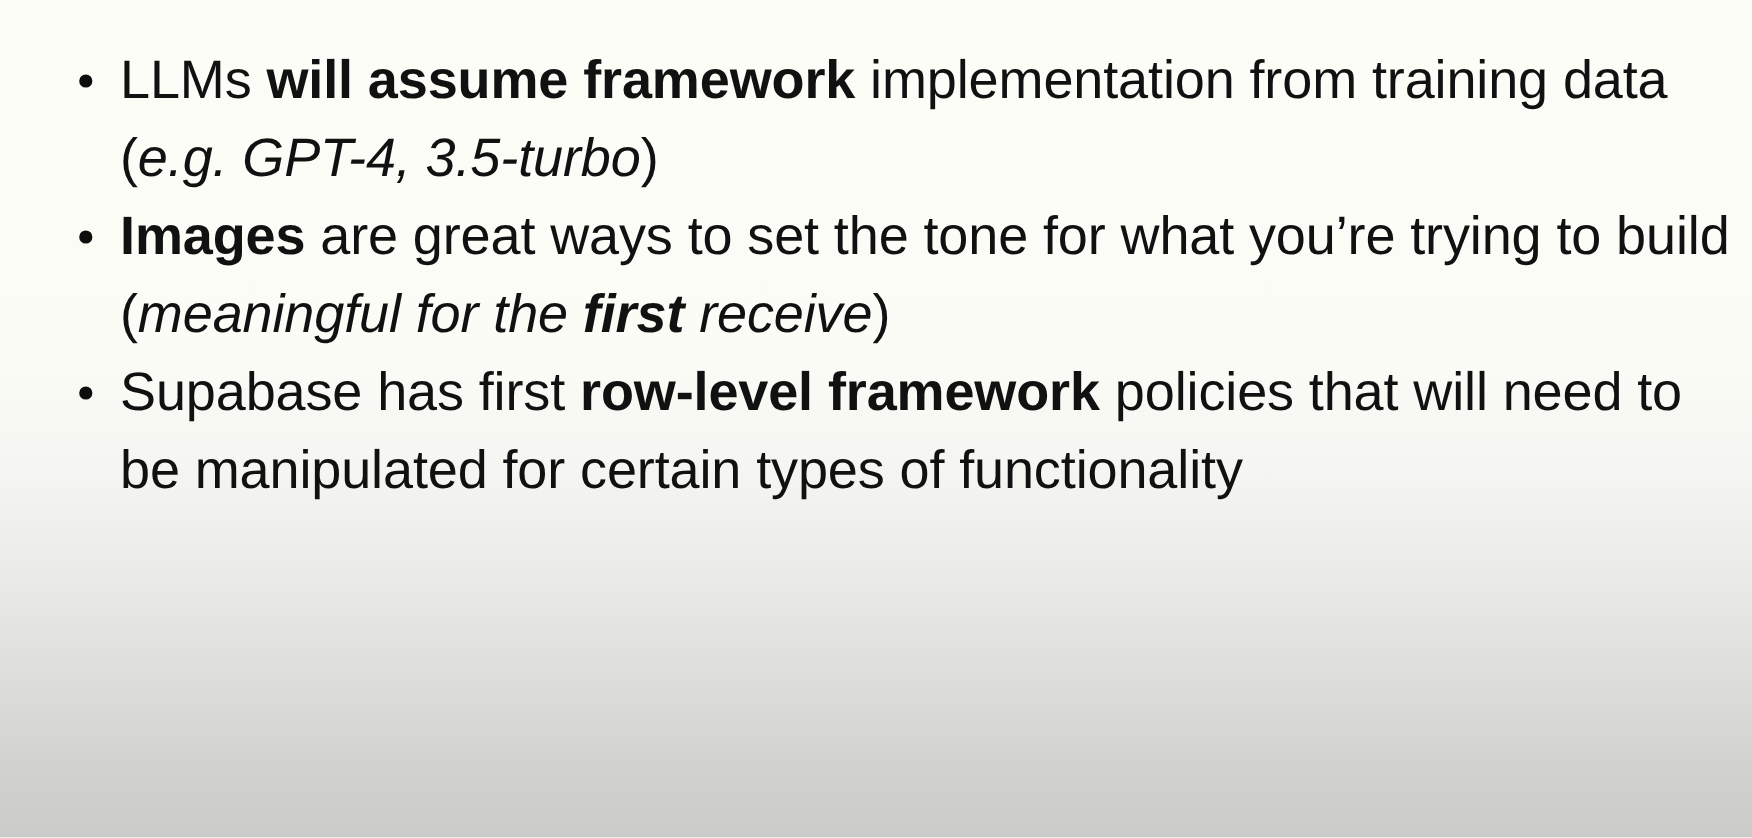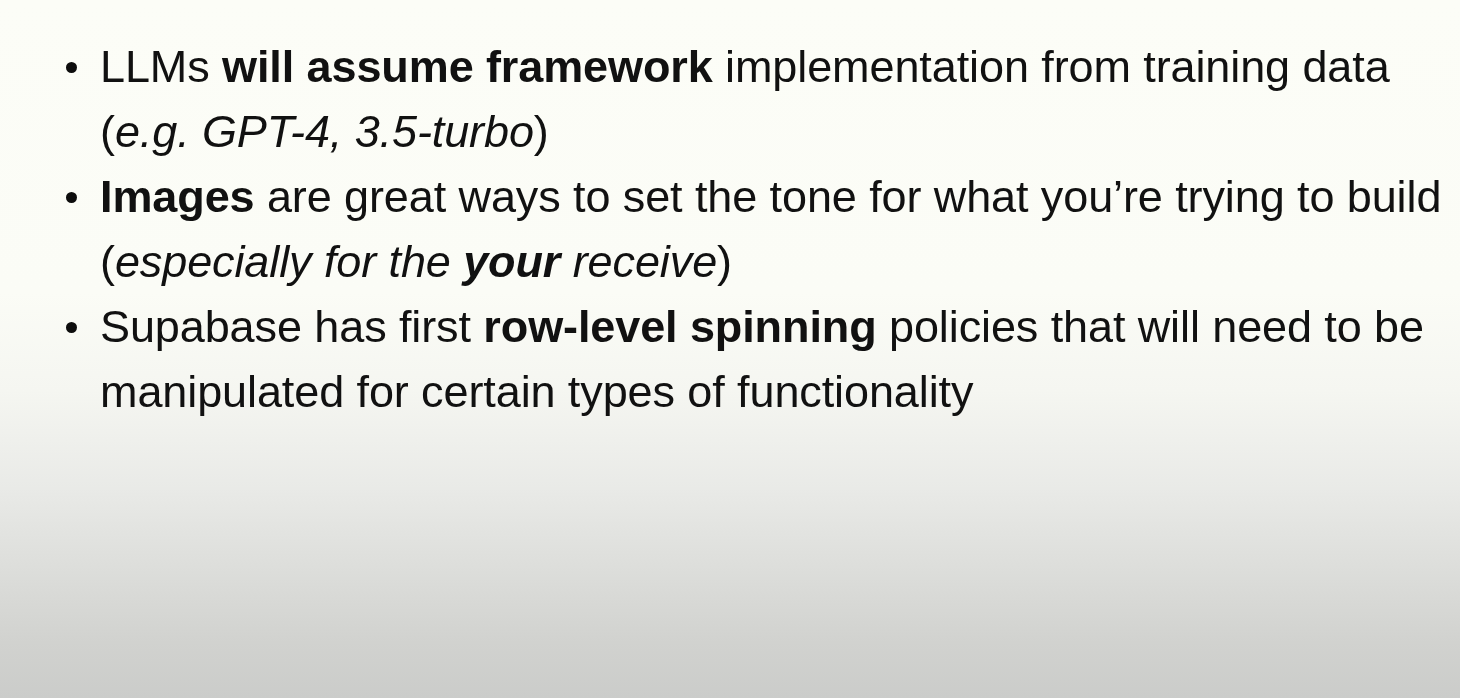--- a/index.html
+++ b/index.html
@@ -71,16 +71,16 @@
   .b { font-weight: 700; }
   .i { font-style: italic; }
   .bi { font-weight: 700; font-style: italic; }
 </style>
 </head>
 <body>
 
 <div id="slide">
   <ul class="bullets">
       <li class="bullet"><span>LLMs </span><span class="b">will assume framework</span><span> implementation from training data (</span><span class="i">e.g. GPT-4, 3.5-turbo</span><span>)</span></li>
-      <li class="bullet"><span class="b">Images</span><span> are great ways to set the tone for what you’re trying to build (</span><span class="i">especially for the </span><span class="bi">your</span><span class="i"> receive</span><span>)</span></li>
-      <li class="bullet"><span>Supabase has first </span><span class="b">row-level spinning</span><span> policies that will need to be manipulated for certain types of functionality</span></li>
+      <li class="bullet"><span class="b">Images</span><span> are great ways to set the tone for what you’re trying to build (</span><span class="i">meaningful for the </span><span class="bi">first</span><span class="i"> receive</span><span>)</span></li>
+      <li class="bullet"><span>Supabase has first </span><span class="b">row-level framework</span><span> policies that will need to be manipulated for certain types of functionality</span></li>
     </ul>
 </div>
 
 </body></html>

